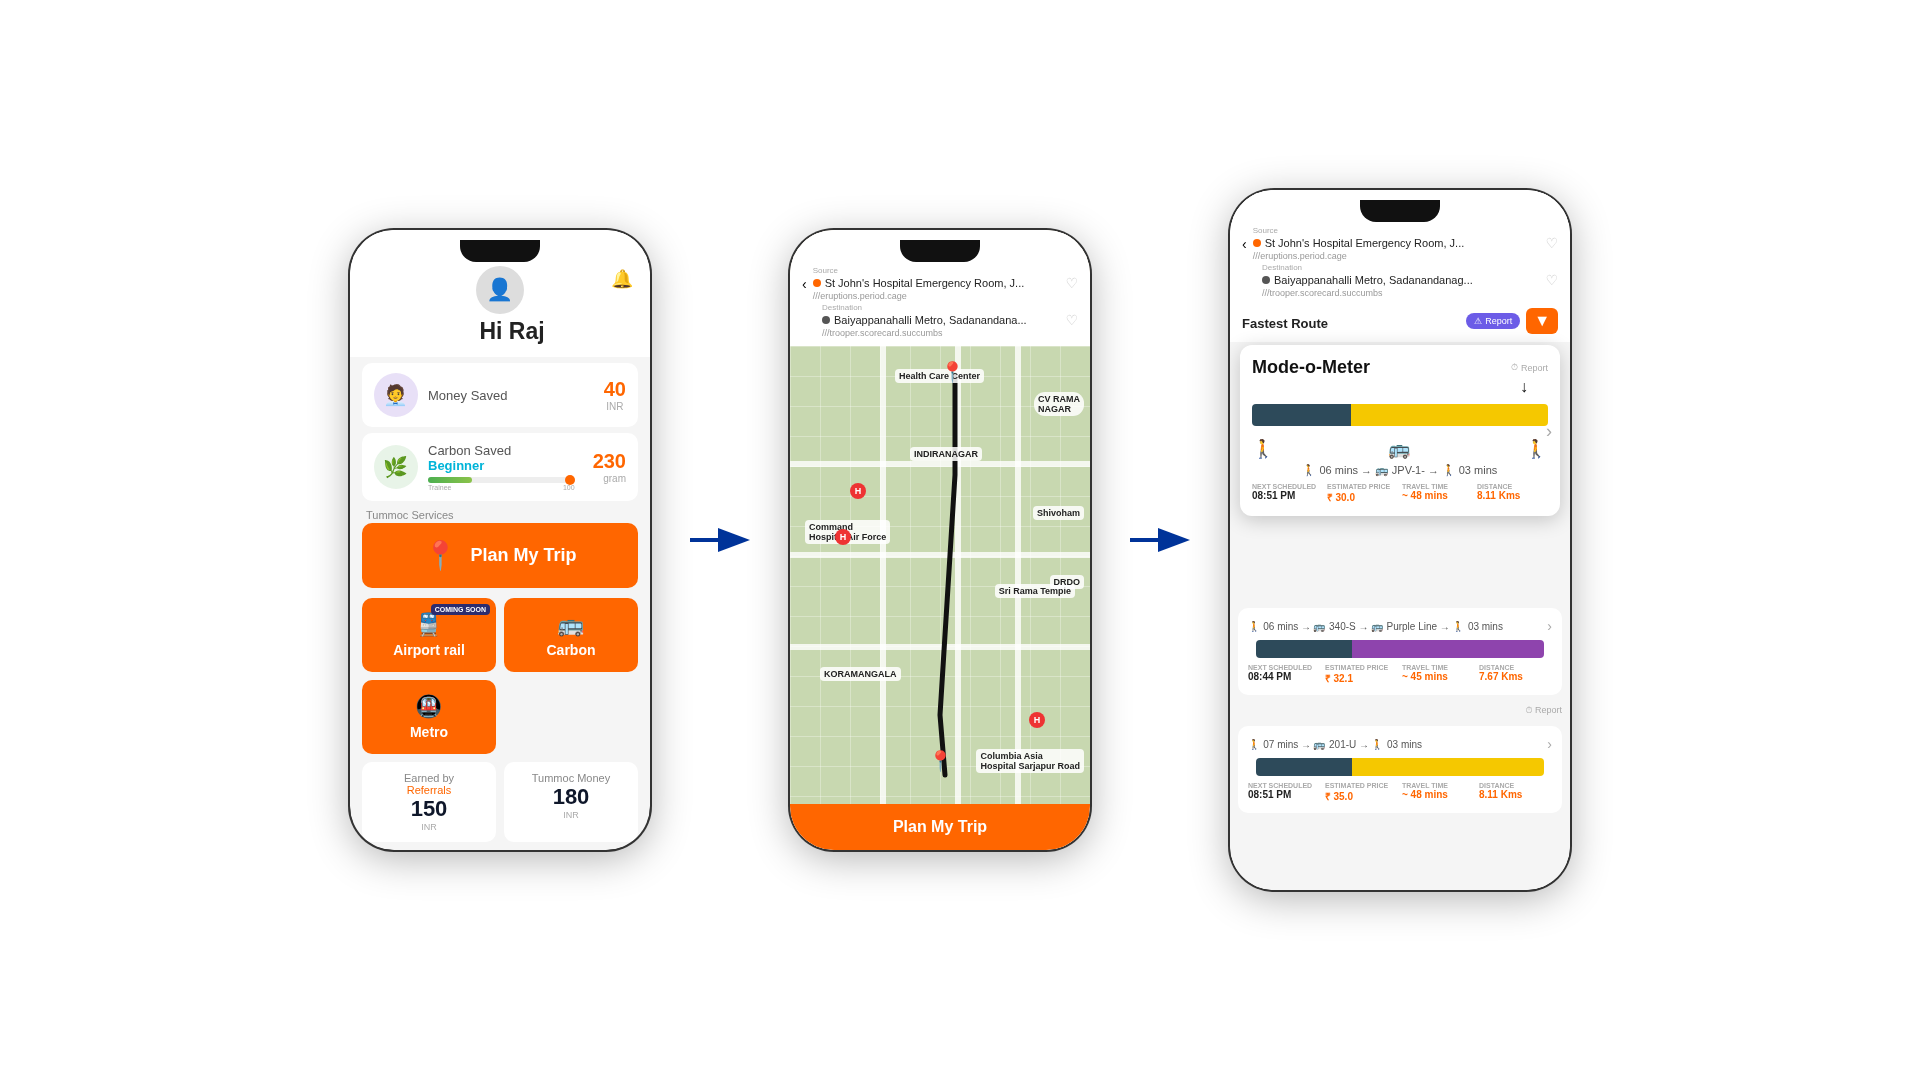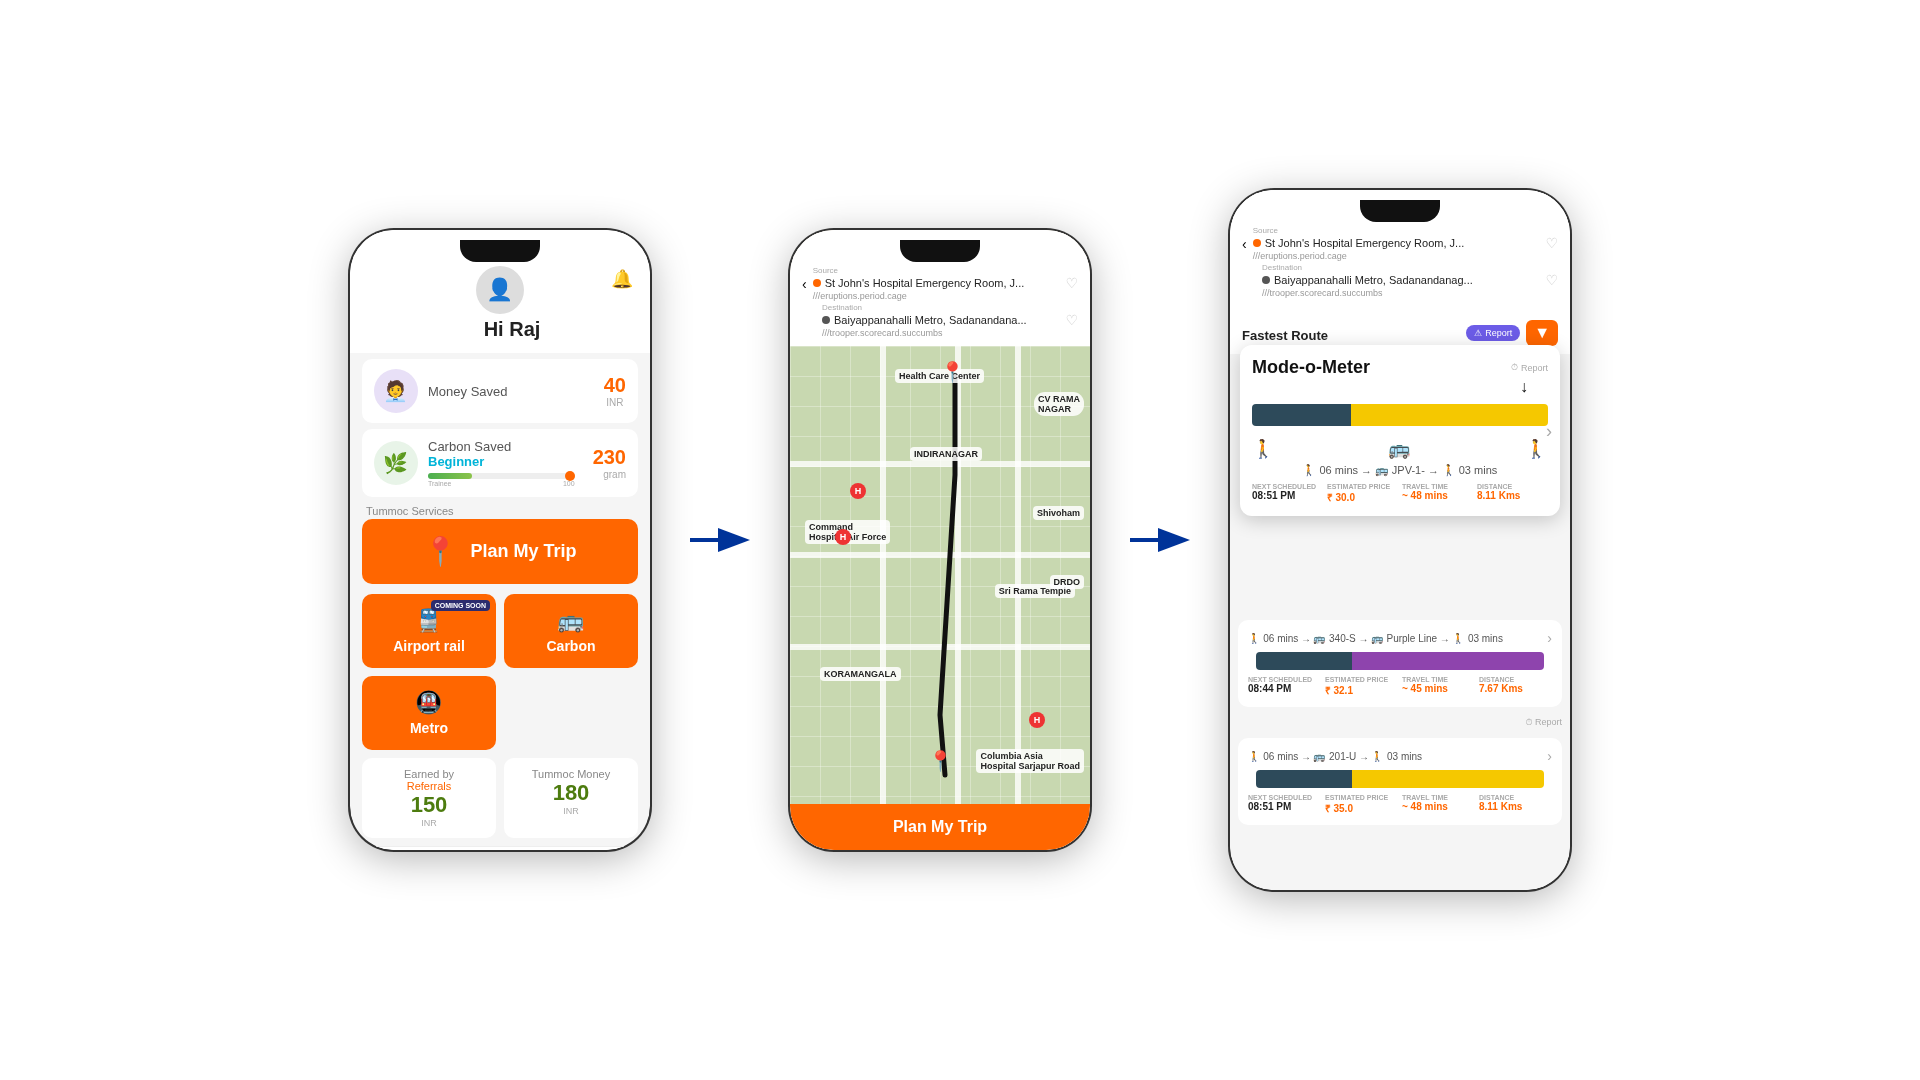--- a/index.html
+++ b/index.html
@@ -82,21 +82,21 @@
       background: #ddd;
       border-radius: 50%;
       display: flex;
       align-items: center;
       justify-content: center;
       font-size: 22px;
       color: #666;
       margin-bottom: 4px;
     }
     .greeting {
-      font-size: 20px;
+      font-size: 23px;
       font-weight: 600;
       color: #222;
       margin-left: 24px;
     }
     .stat-card {
       background: #fff;
       border-radius: 10px;
       margin: 6px 12px 0;
       padding: 10px 12px;
       display: flex;
@@ -215,21 +215,21 @@
       padding: 8px 12px;
     }
     .bottom-stat-card {
       background: #fff;
       border-radius: 10px;
       padding: 10px 12px;
       text-align: center;
     }
     .bottom-stat-title { font-size: 11px; color: #888; font-weight: 500; }
     .bottom-stat-title span { color: #f60; }
-    .bottom-stat-value { font-size: 22px; font-weight: 700; color: #4d7c0f; }
+    .bottom-stat-value { font-size: 22px; font-weight: 700; color: #0f172a; }
     .bottom-stat-unit { font-size: 9px; color: #aaa; }
     .nav-bar {
       background: #fff;
       border-top: 1px solid #eee;
       display: flex;
       justify-content: space-around;
       padding: 8px 0 12px;
       margin-top: auto;
     }
     
@@ -615,21 +615,21 @@
             <div style="flex:1">
               <div class="route-label">Destination</div>
               <div style="display:flex;align-items:center;gap:4px;">
                 <div class="route-dot dest"></div>
                 <div class="route-text">Baiyappanahalli Metro, Sadanandanag...</div>
                 <span class="heart-icon">♡</span>
               </div>
               <div class="route-subtext">///trooper.scorecard.succumbs</div>
             </div>
           </div>
-          <div style="display:flex;align-items:center;justify-content:space-between;margin-top:22px;">
+          <div style="display:flex;align-items:center;justify-content:space-between;margin-top:10px;">
             <span class="fastest-route-label">Fastest Route</span>
             <div style="display:flex;align-items:center;gap:6px;">
               <span class="report-btn">⚠ <span>Report</span></span>
               <span class="filter-btn">▼</span>
             </div>
           </div>
         </div>
 
         <div class="mode-meter-popup">
           <div style="display:flex;align-items:center;justify-content:space-between;">
@@ -697,21 +697,21 @@
               <div class="route-detail-label">DISTANCE</div>
               <div class="route-detail-value">7.67 Kms</div>
             </div>
           </div>
         </div>
 
         <div class="report-link">⏱ Report</div>
 
         <div class="route-card">
           <div class="route-card-header">
-            <div style="font-size:10px;color:#555;">🚶 06 mins → 🚌 201-U → 🚶 03 mins</div>
+            <div style="font-size:10px;color:#555;">🚶 07 mins → 🚌 201-U → 🚶 03 mins</div>
             <span style="font-size:14px;color:#aaa;">›</span>
           </div>
           <div class="progress-meter">
             <div class="prog-dark"></div>
             <div class="prog-yellow"></div>
           </div>
           <div class="route-details">
             <div class="route-detail-item">
               <div class="route-detail-label">NEXT SCHEDULED</div>
               <div class="route-detail-value dark">08:51 PM</div>

